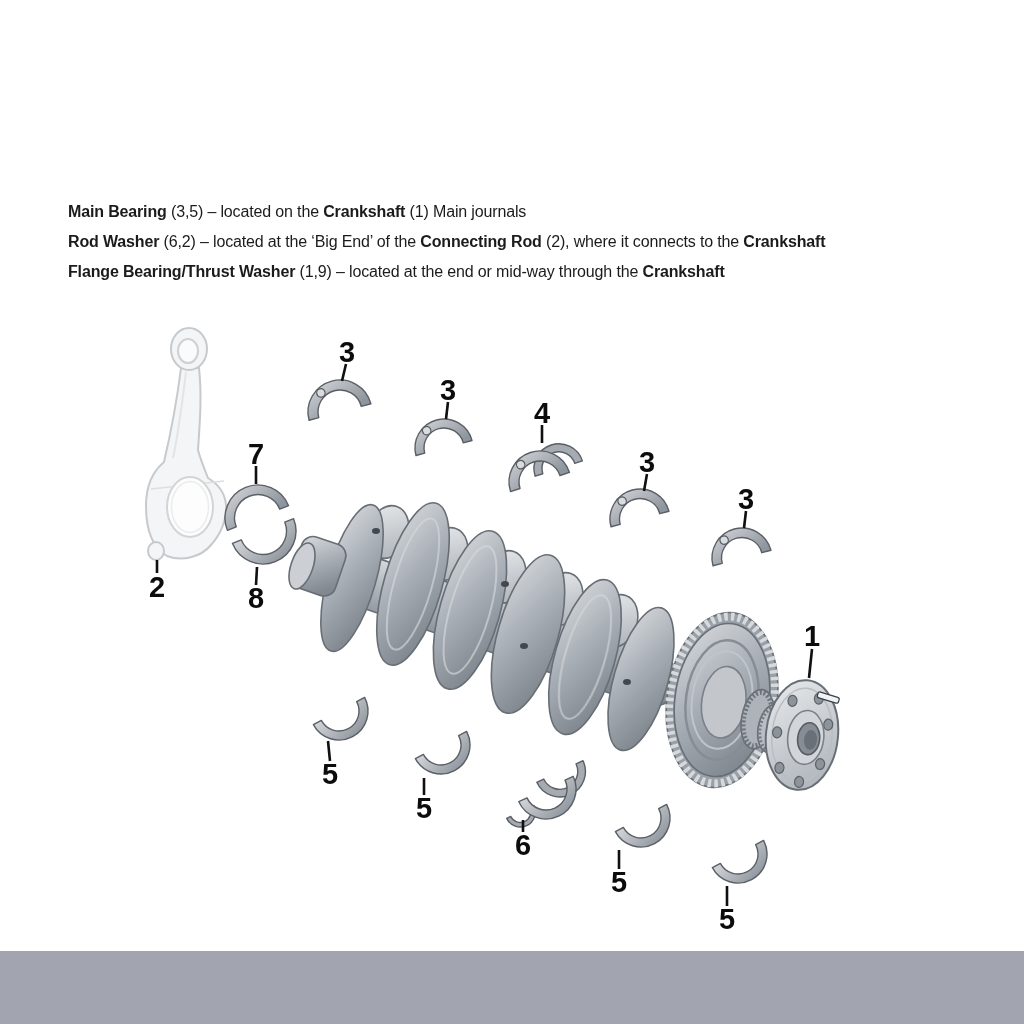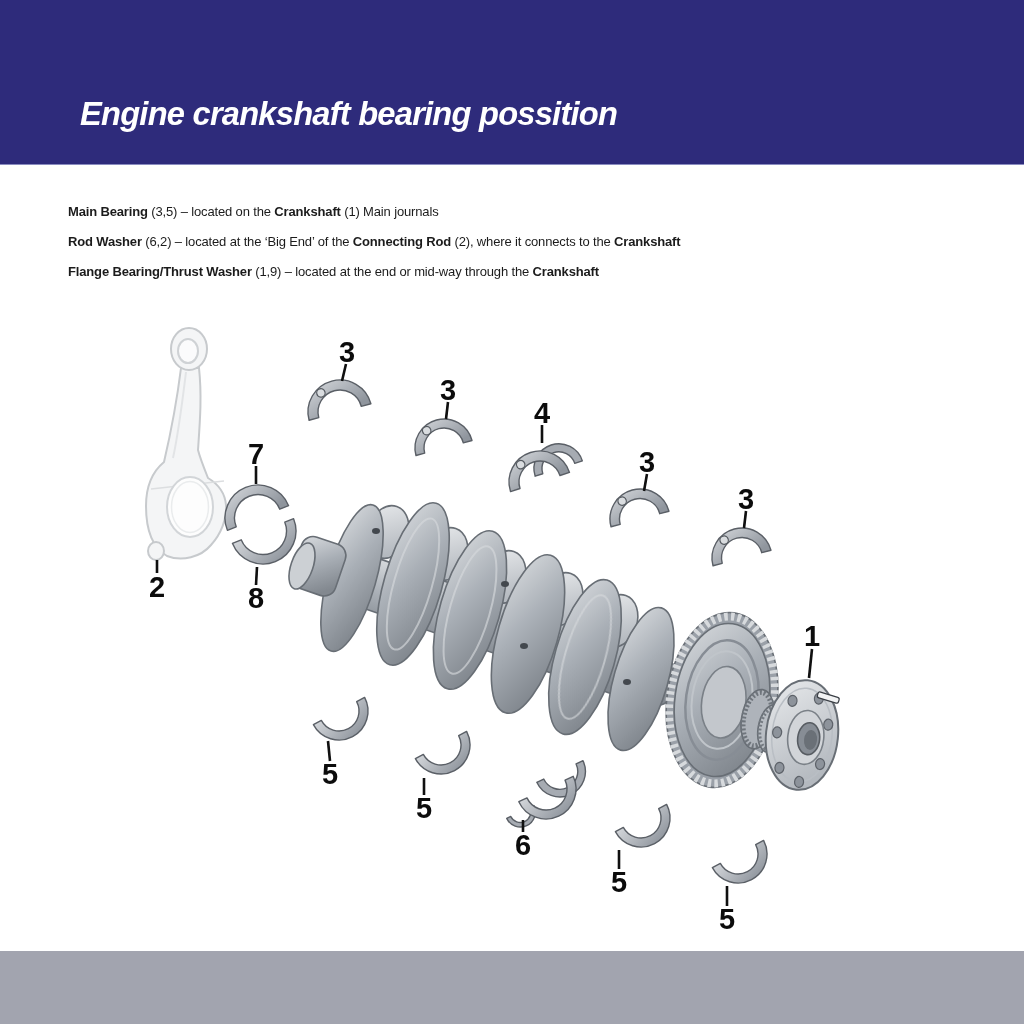--- a/index.html
+++ b/index.html
@@ -11,39 +11,36 @@
     position:absolute;left:0;top:0;width:1024px;height:164px;
     background:#2e2b7b;border-bottom:1px solid #8a8cc0;
   }
   .band-top h1{
     position:absolute;left:80px;top:94px;margin:0;
     font-size:34px;font-style:italic;font-weight:700;letter-spacing:-0.8px;
     color:#ffffff;white-space:nowrap;transform:scaleX(0.96);transform-origin:left;
   }
   .desc{
     position:absolute;left:68px;top:197px;width:930px;
-    font-size:13px;line-height:30px;color:#1b1b1b;letter-spacing:-0.15px;
+    font-size:16px;line-height:30px;color:#1b1b1b;letter-spacing:-0.15px;
   }
   .desc-line{white-space:nowrap;}
   .desc .b{font-weight:700;}
   .diagram{position:absolute;left:0;top:0;width:1024px;height:1024px;margin:0;}
   .diagram svg{position:absolute;left:0;top:0;}
   .band-bottom{
     position:absolute;left:0;top:951px;width:1024px;height:73px;
     background:#a2a4af;
   }
 </style>
 </head>
 <body>
 
 <div class="page">
 
-  <header class="band-top" style="background: rgb(46, 43, 123);">
-    <h1 style="color: rgb(255, 255, 255);">Engine crankshaft bearing possition</h1>
-  </header>
 
   <section class="desc" id="desc-lines">
       <div class="desc-line"><span class="b">Main Bearing </span><span>(3,5) – located on the </span><span class="b">Crankshaft</span><span> (1) Main journals</span></div>
       <div class="desc-line"><span class="b">Rod Washer </span><span>(6,2) – located at the ‘Big End’ of the </span><span class="b">Connecting Rod</span><span> (2), where it connects to the </span><span class="b">Crankshaft</span></div>
       <div class="desc-line"><span class="b">Flange Bearing/Thrust Washer </span><span>(1,9) – located at the end or mid-way through the </span><span class="b">Crankshaft</span></div>
     </section>
 
   <figure class="diagram">
     <svg width="1024" height="1024" viewBox="0 0 1024 1024">
       <defs>

